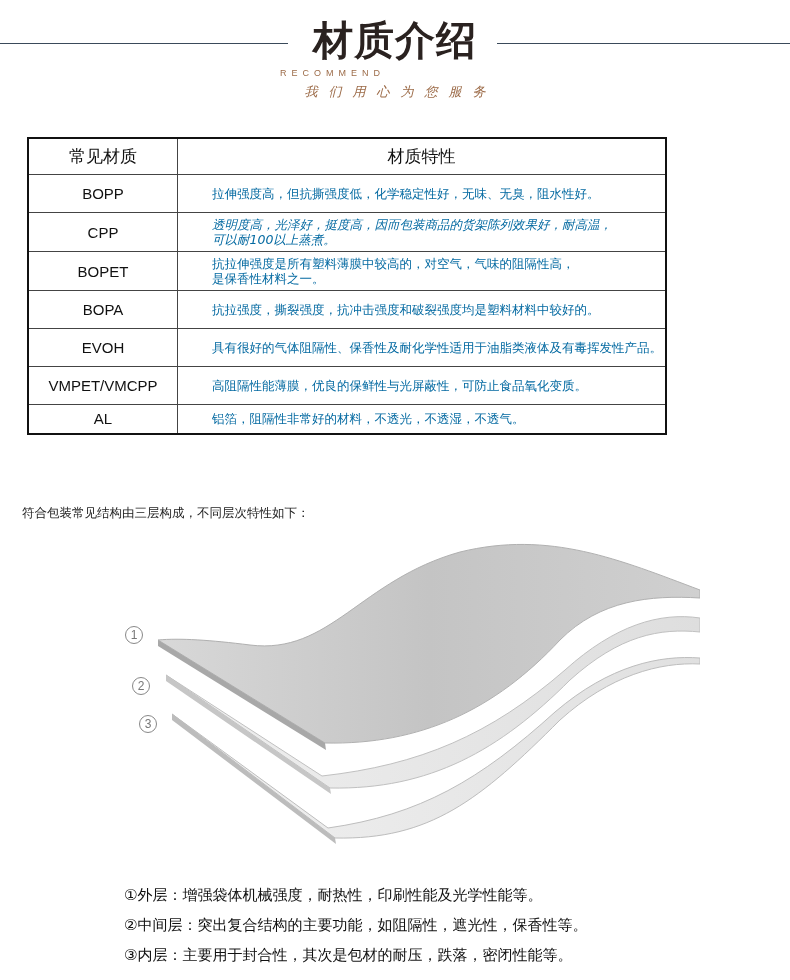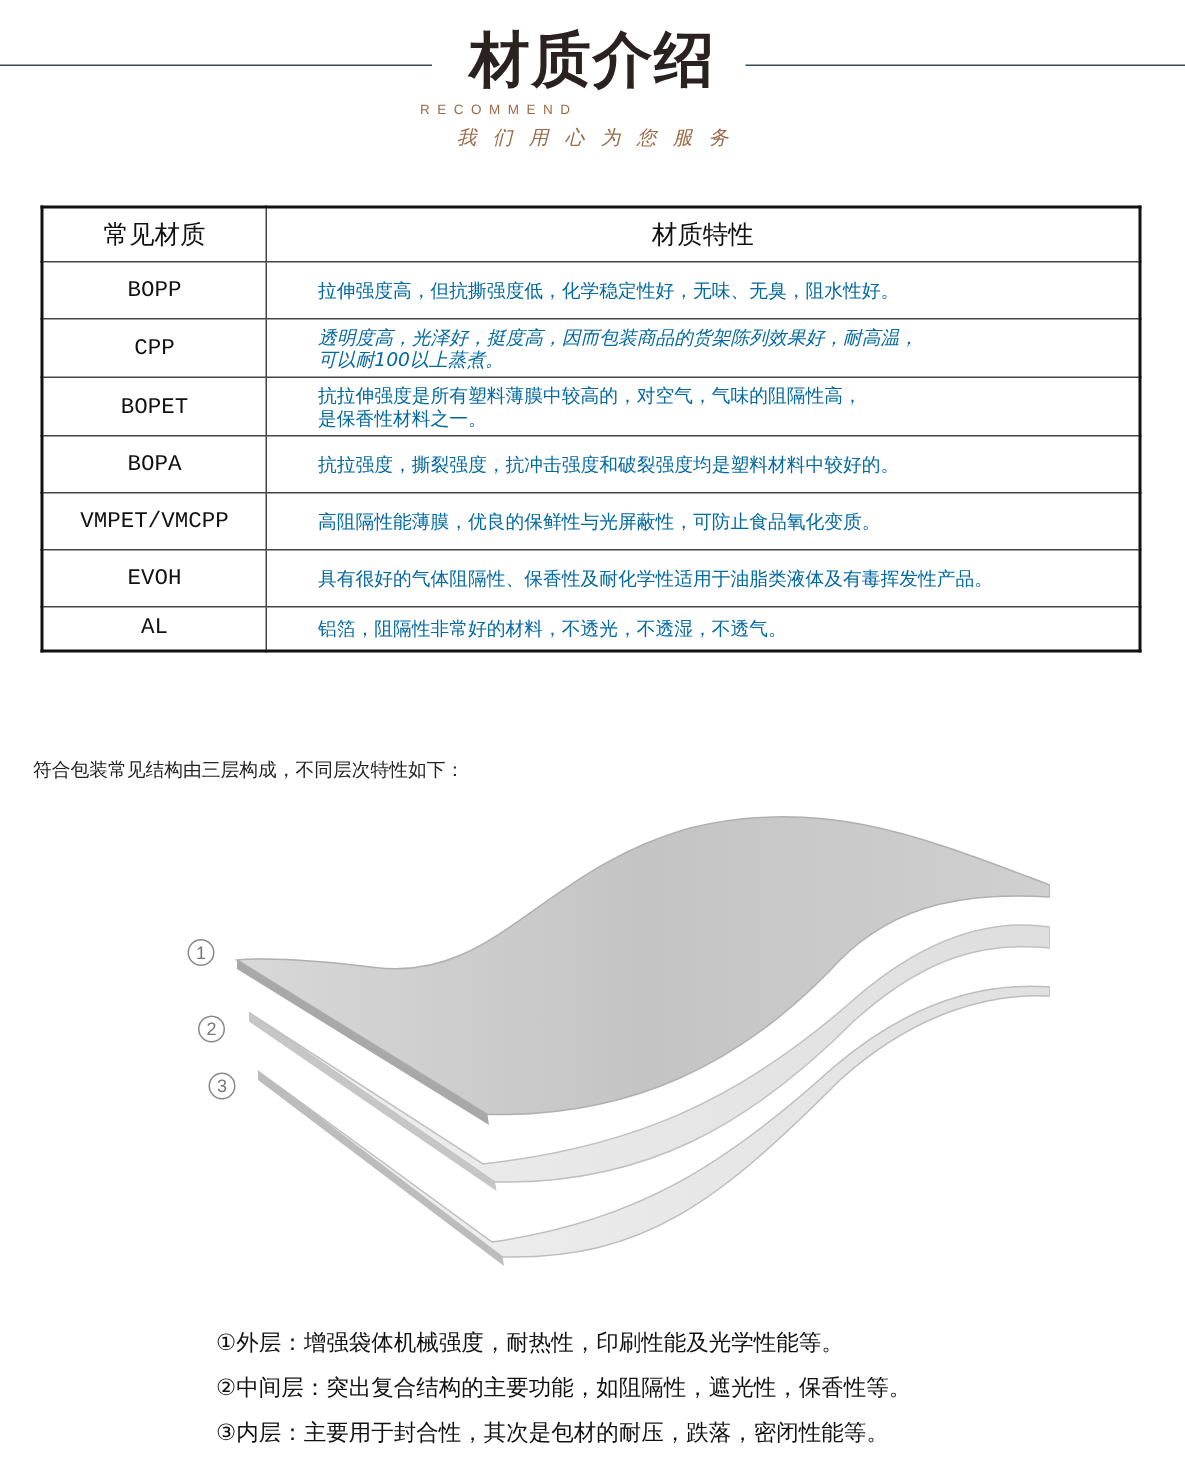--- a/index.html
+++ b/index.html
@@ -7,35 +7,35 @@
 
     .header { position: absolute; left: 0; top: 0; width: 790px; height: 110px; }
     .header .rule { position: absolute; top: 43px; height: 1px; background: #3a4a5a; }
     .header .rule.left { left: 0; width: 288px; }
     .header .rule.right { left: 497px; width: 293px; }
     .header .title { position: absolute; left: 300px; top: 10px; width: 190px; text-align: center; font-family: "DejaVu Serif", serif; font-size: 40px; font-weight: 700; color: #2a2220; letter-spacing: 1px; line-height: 60px; }
     .header .recommend { position: absolute; left: 0; top: 68px; width: 660px; text-align: center; font-family: "Liberation Sans", sans-serif; font-size: 9px; letter-spacing: 5px; color: #9c6b48; padding-left: 5px; box-sizing: border-box; }
     .header .slogan { position: absolute; left: 0; top: 83px; width: 790px; text-align: center; font-family: "DejaVu Sans", sans-serif; font-size: 13px; letter-spacing: 11px; color: #9c6b48; padding-left: 11px; box-sizing: border-box; font-style: italic; }
 
     .table-wrap { position: absolute; left: 27px; top: 137px; width: 734px; }
-    table.mat { border-collapse: collapse; width: 734px; border: 2px solid #111; }
+    table.mat { border-collapse: collapse; width: 640px; border: 2px solid #111; }
     table.mat td, table.mat th { border: 1px solid #444; border-left: 1px solid #222; padding: 0; vertical-align: middle; }
     table.mat tr { border-bottom: 1px solid #777; }
     table.mat th { font-weight: normal; font-size: 17px; color: #111; height: 35px; text-align: center; }
-    table.mat td.name { width: 148px; text-align: center; font-family: Liberation Mono, monospace; font-size: 15px; color: #111; }
+    table.mat td.name { width: 148px; text-align: center; font-family: Liberation Sans, sans-serif; font-size: 15px; color: #111; }
     table.mat td.desc { padding-left: 34px; font-size: 12.5px; line-height: 15px; color: #0369a1; text-align: left; }
     tr.r1 td { height: 37px; }
     tr.r2 td, tr.r2b td { height: 38px; }
 
     .intro { position: absolute; left: 22px; top: 505px; font-size: 12.5px; color: #222; }
 
     .diagram { position: absolute; left: 100px; top: 540px; width: 600px; height: 310px; }
     .diagram .num { position: absolute; width: 16px; height: 16px; border: 1px solid #888; border-radius: 50%; font-family: "Liberation Sans", sans-serif; font-size: 12px; line-height: 16px; text-align: center; color: #777; }
 
-    .layers { position: absolute; left: 144px; top: 880px; width: 600px; }
+    .layers { position: absolute; left: 124px; top: 880px; width: 600px; }
     .layers .line { font-size: 15px; line-height: 30px; height: 30px; color: #111; white-space: nowrap; }
   </style>
 </head>
 <body>
 
 <div class="header">
   <div class="rule left"></div>
   <div class="title">材质介绍</div>
   <div class="rule right"></div>
   <div class="recommend">RECOMMEND</div>
@@ -61,26 +61,26 @@
     <tr class="r2">
       <td class="name">BOPET</td>
       <td class="desc ml" style="white-space: pre-line;">抗拉伸强度是所有塑料薄膜中较高的，对空气，气味的阻隔性高，
 是保香性材料之一。</td>
     </tr>
     <tr class="r1">
       <td class="name">BOPA</td>
       <td class="desc">抗拉强度，撕裂强度，抗冲击强度和破裂强度均是塑料材料中较好的。</td>
     </tr>
     <tr class="r1">
+      <td class="name">EVOH</td>
+      <td class="desc">具有很好的气体阻隔性、保香性及耐化学性适用于油脂类液体及有毒挥发性产品。</td>
+    </tr>
+    <tr class="r1">
       <td class="name">VMPET/VMCPP</td>
       <td class="desc">高阻隔性能薄膜，优良的保鲜性与光屏蔽性，可防止食品氧化变质。</td>
-    </tr>
-    <tr class="r1">
-      <td class="name">EVOH</td>
-      <td class="desc">具有很好的气体阻隔性、保香性及耐化学性适用于油脂类液体及有毒挥发性产品。</td>
     </tr>
     <tr class="r1" style="height:29px">
       <td class="name" style="height:27px">AL</td>
       <td class="desc" style="height:27px">铝箔，阻隔性非常好的材料，不透光，不透湿，不透气。</td>
     </tr>
   </tbody>
     </table>
 </div>
 
 <div class="intro">符合包装常见结构由三层构成，不同层次特性如下：</div>

